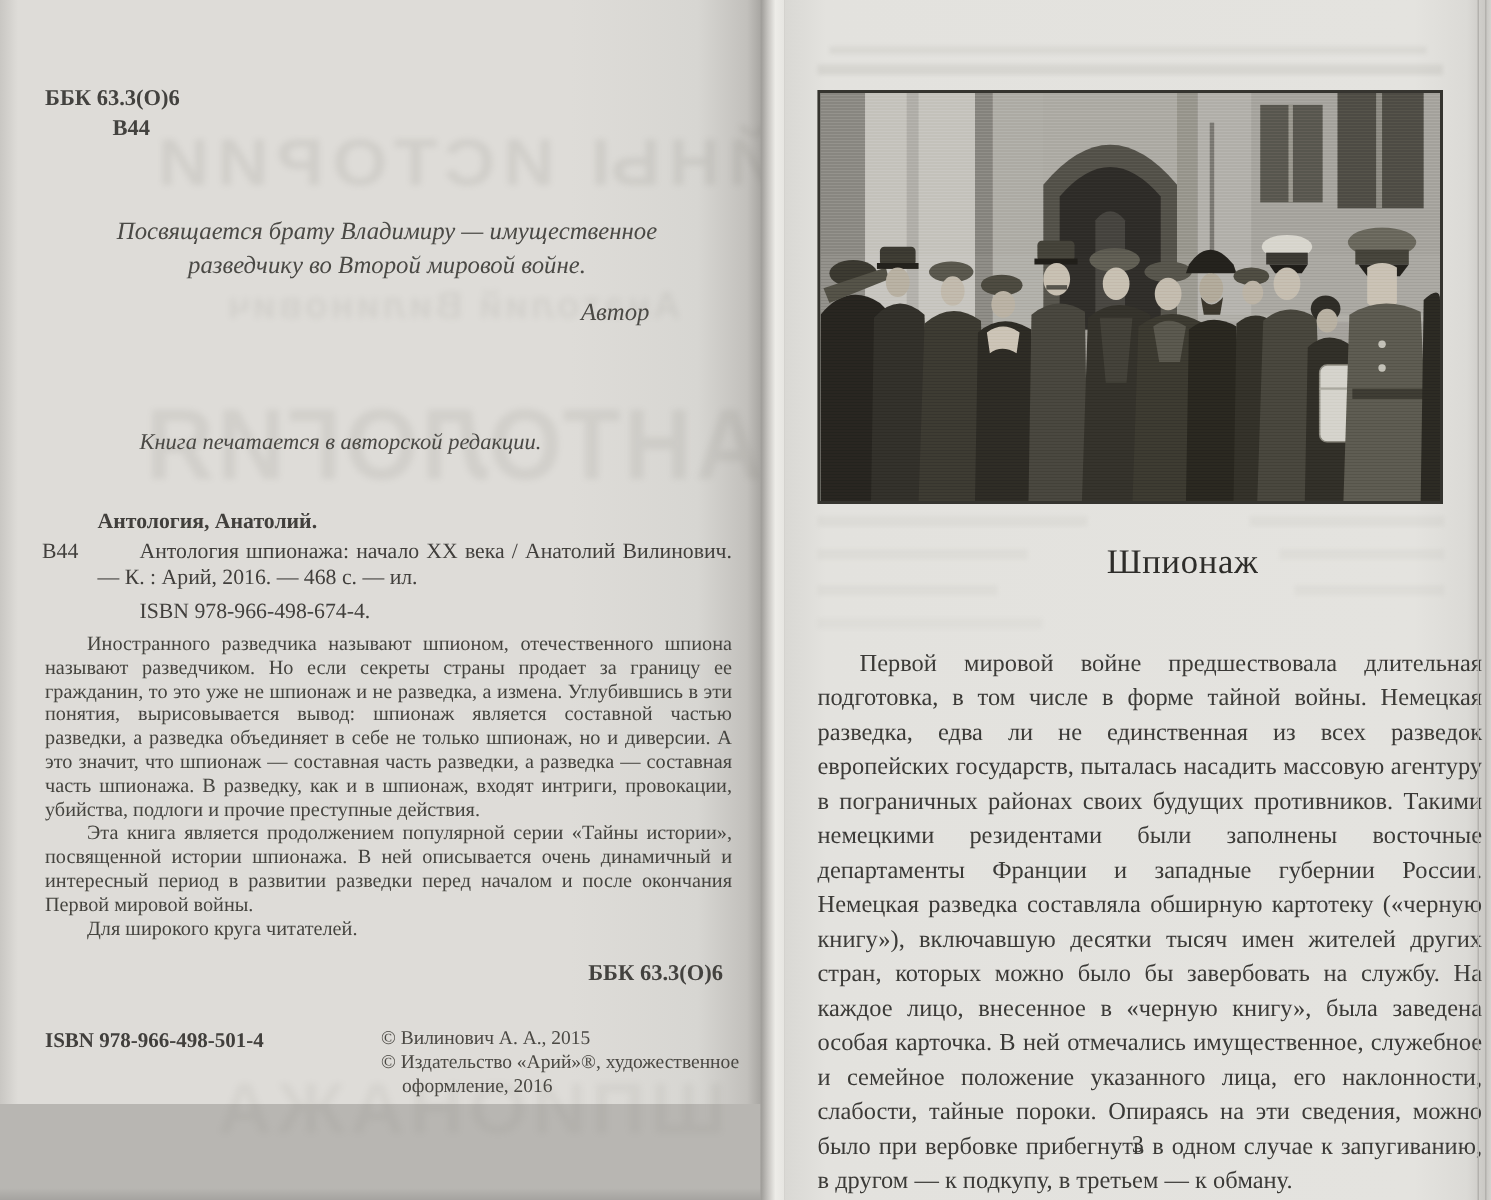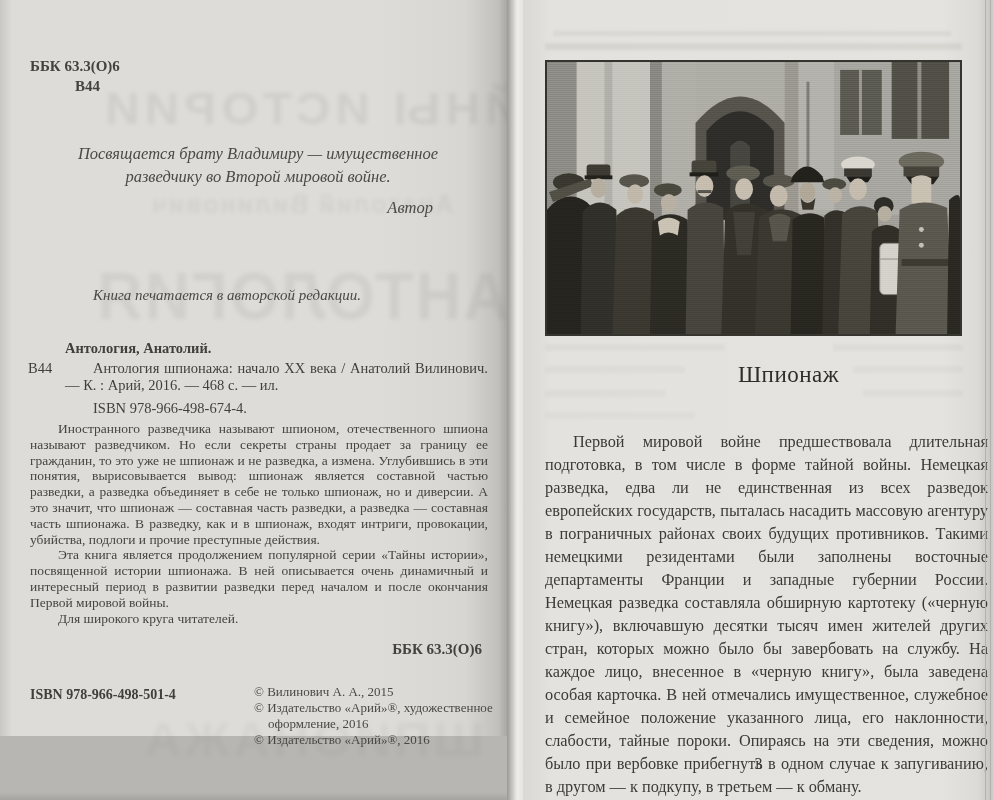--- a/index.html
+++ b/index.html
@@ -130,21 +130,20 @@
       <p>Для широкого круга читателей.</p>
     </div>
 
     <div class="bbk-bottom">ББК 63.3(О)6</div>
 
     <div class="bottom-block">
       <div class="isbn-bottom">ISBN 978-966-498-501-4</div>
       <div class="copyright-list">
         <p>© Вилинович А. А., 2015</p>
         <p>© Издательство «Арий»®, художественное оформление, 2016</p>
-        <p>© Издательство «Арий»®, 2016</p>
       </div>
     </div>
 
     <div class="bottom-shadow"></div>
   </div>
 
   <div class="spine"></div>
 
   <div class="page-right">
 

